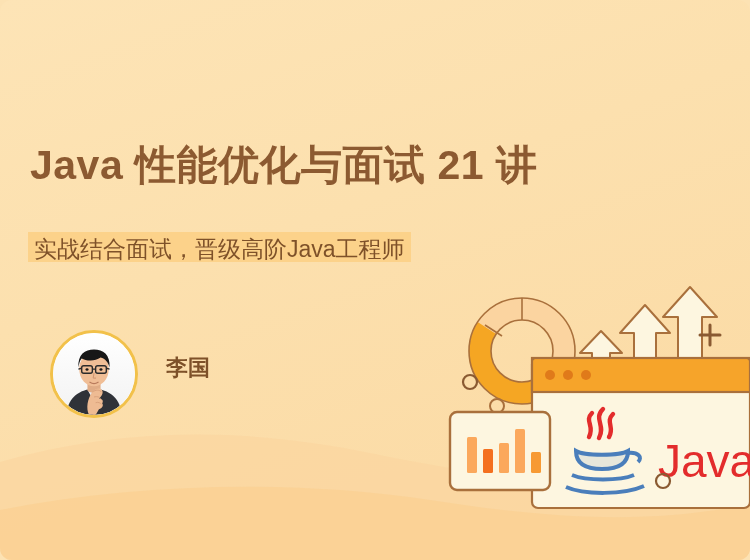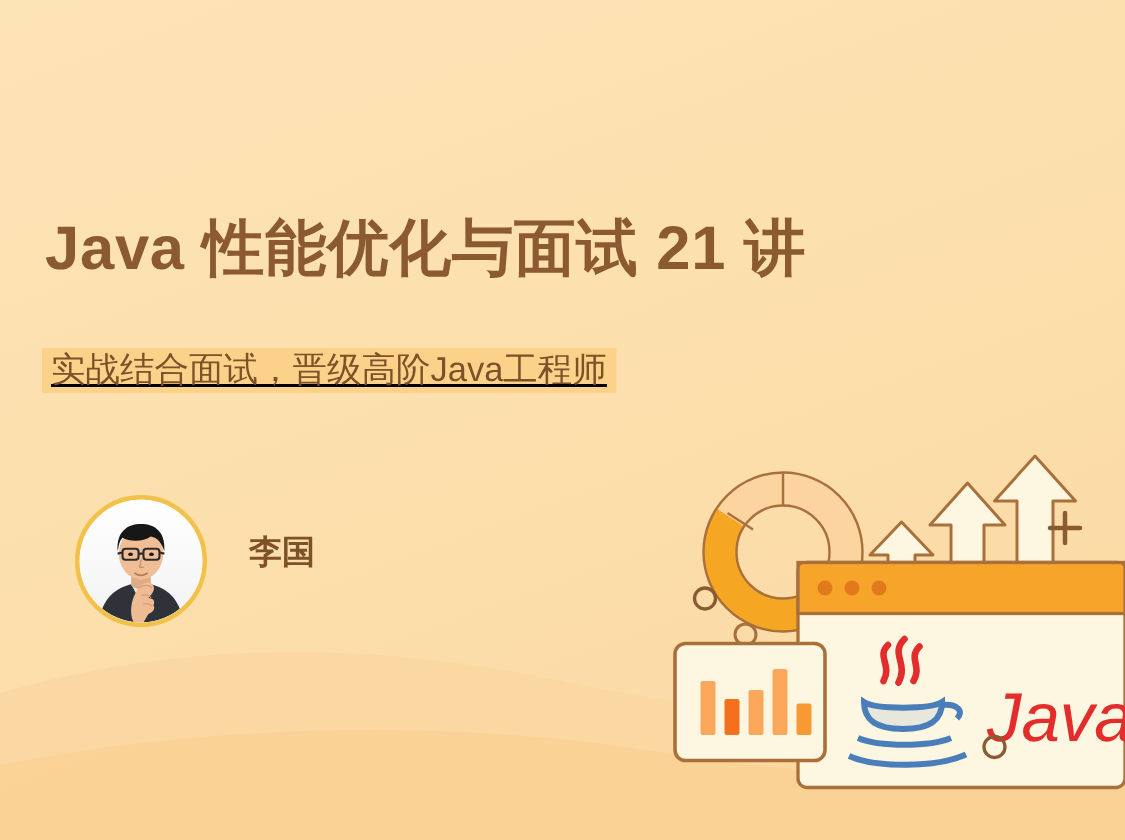--- a/index.html
+++ b/index.html
@@ -5,56 +5,57 @@
 <style>
   html,body{margin:0;padding:0;}
   body{
     width:750px;height:560px;overflow:hidden;
     font-family:"Liberation Sans","DejaVu Sans",sans-serif;
     background:#FCE2B3;
   }
   #banner{
     position:relative;width:750px;height:560px;overflow:hidden;
     background:linear-gradient(160deg,#FDE4B6 0%,#FCE0AE 40%,#FBD9A2 100%);
+    border-radius:12px;
   }
 
   
   .wave{position:absolute;left:0;width:750px;pointer-events:none;}
   .wave svg{display:block;}
 
   
   #title{
     position:absolute;left:30px;top:145px;
     font-size:41px;font-weight:bold;letter-spacing:.5px;
     color:#8C5A31;white-space:nowrap;line-height:1;
   }
   #subtitle-wrap{
     position:absolute;left:28px;top:232px;
-    height:30px;display:flex;align-items:center;
-    background:#FCD28A;padding:0 6px;box-sizing:border-box;text-decoration:underline;
+    height:30px;display:flex;align-items:flex-end;
+    background:#FCD28A;padding:0 6px;box-sizing:border-box;
   }
   #subtitle{
     font-size:23px;color:#7E5129;white-space:nowrap;line-height:1;
     position:relative;top:-1px;
   }
 
   
   #author{position:absolute;left:50px;top:330px;display:flex;align-items:center;}
   #avatar{
     width:88px;height:88px;border-radius:50%;
     border:3px solid #F2C14A;box-sizing:border-box;
     overflow:hidden;background:#fff;flex:0 0 auto;position:relative;
   }
   #avatar svg{display:block;width:100%;height:100%;}
   #author-text{margin-left:28px;display:flex;flex-direction:column;justify-content:center;}
   #author-name{font-size:22px;font-weight:bold;color:#7E5129;line-height:1.1;margin-bottom:12px;}
   #author-role{font-size:18px;color:#8A6035;line-height:1.1;}
 
   
-  #illus{position:absolute;left:440px;top:296px;width:310px;height:240px;font-style:italic;}
+  #illus{position:absolute;left:440px;top:279px;width:310px;height:240px;}
   #illus svg{display:block;}
 </style>
 </head>
 <body>
 
 <div id="banner">
 
   <div class="wave" style="top:420px;">
     <svg width="750" height="140" viewBox="0 0 750 140" xmlns="http://www.w3.org/2000/svg">
       <path d="M0,42 C120,8 240,6 375,34 C500,60 620,72 750,46 L750,140 L0,140 Z" fill="#FBD6A0" opacity="0.75"></path>

